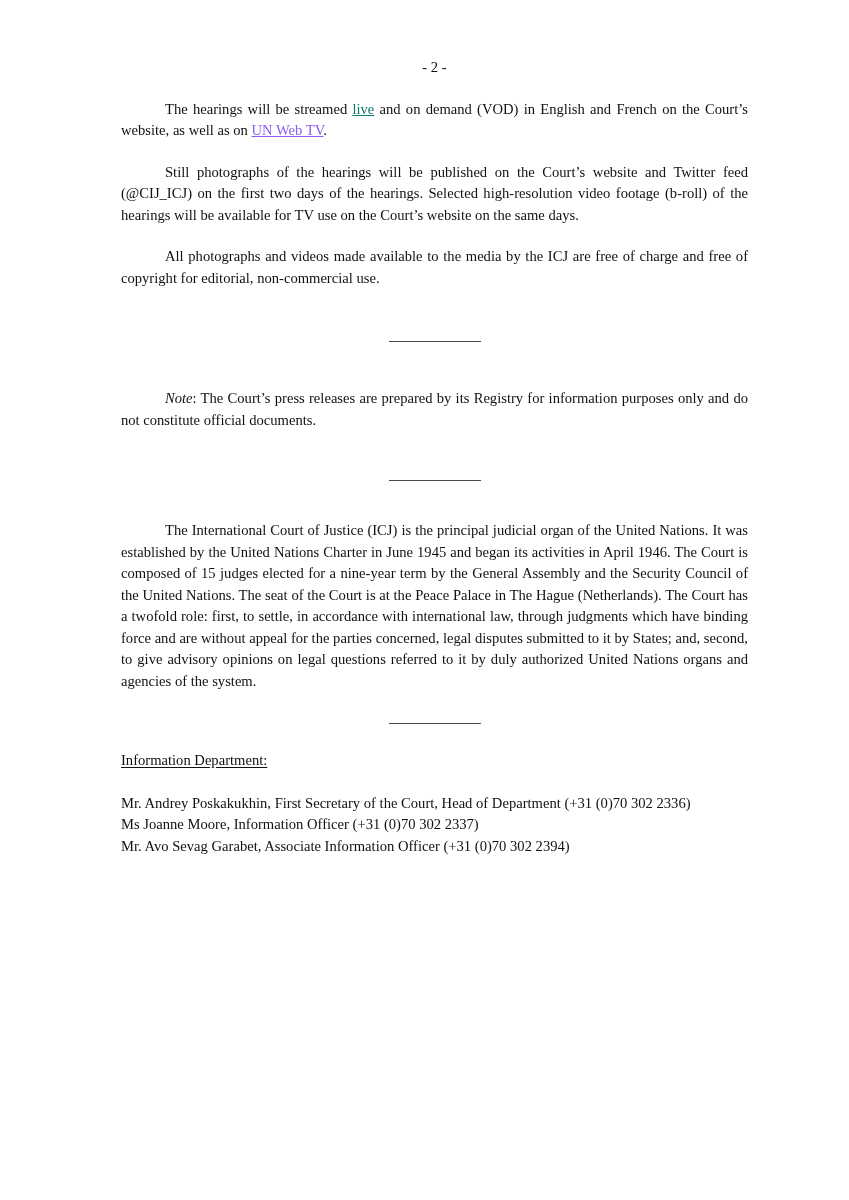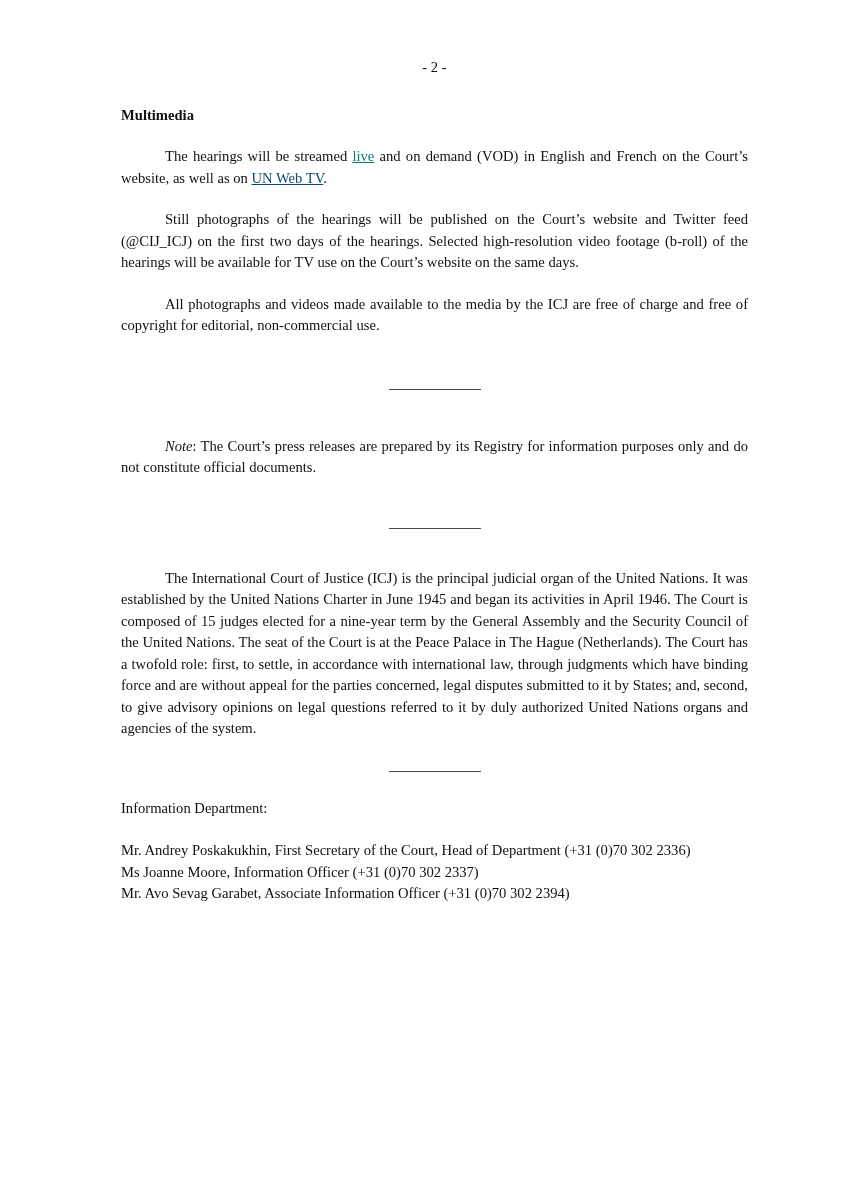--- a/index.html
+++ b/index.html
@@ -39,20 +39,21 @@
     border-top: 1.4px solid #4a4a4a;
     margin: 0 auto;
   }
   .divider-1 { margin-top: 52px; }
   .divider-2 { margin-top: 49px; }
   .divider-3 { margin-top: 31px; }
   .note-para { margin-top: 46px; }
   .about-para { margin-top: 39px; }
   .info-heading {
     margin-top: 26px;
+    text-decoration: underline;
     text-underline-offset: 2px;
   }
   .contacts {
     margin-top: 21px;
   }
   .contact-line {
     text-align: left;
   }
   a.doc-link {
     color: #2a2ac8;
@@ -61,23 +62,22 @@
   }
   em { }
 </style>
 </head>
 <body>
 
 <div class="page">
 
   <div class="page-number">- 2 -</div>
 
-  <div class="heading">Multimedia</div>
 
-  <p class="para"><span>The hearings will be streamed </span><a class="doc-link" href="#" style="color: #0f766e;">live</a><span> and on demand (VOD) in English and French on the Court’s website, as well as on </span><a class="doc-link" href="#" style="color: #0c4a6e;">UN Web TV</a><span>.</span></p>
+  <p class="para"><span>The hearings will be streamed </span><a class="doc-link" href="#" style="color: #0f766e;">live</a><span> and on demand (VOD) in English and French on the Court’s website, as well as on </span><a class="doc-link" href="#" style="color: #8b5cf6;">UN Web TV</a><span>.</span></p>
 
   <p class="para">Still photographs of the hearings will be published on the Court’s website and Twitter feed (@CIJ_ICJ) on the first two days of the hearings. Selected high-resolution video footage (b-roll) of the hearings will be available for TV use on the Court’s website on the same days.</p>
 
   <p class="para">All photographs and videos made available to the media by the ICJ are free of charge and free of copyright for editorial, non-commercial use.</p>
 
   <hr class="divider divider-1">
 
   <p class="para note-para"><em>Note</em><span>: The Court’s press releases are prepared by its Registry for information purposes only and do not constitute official documents.</span></p>
 
   <hr class="divider divider-2">

